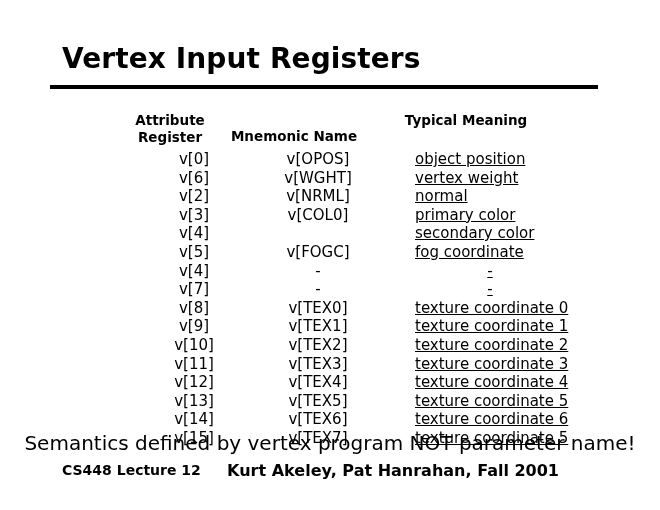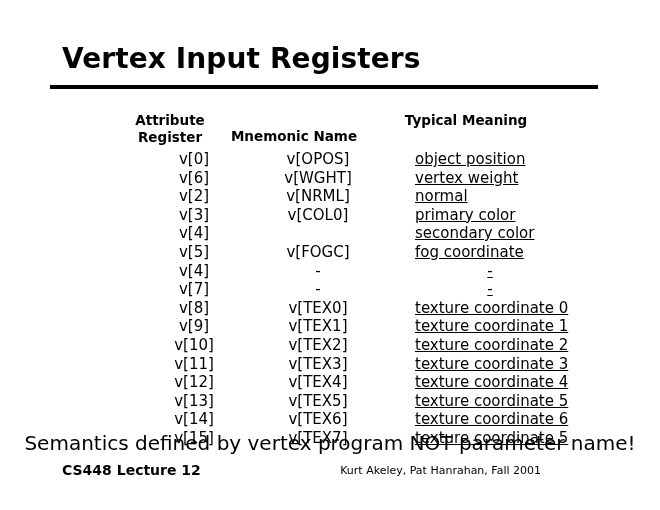--- a/index.html
+++ b/index.html
@@ -143,24 +143,24 @@
     left: 50px;
     top: 464px;
     font-size: 14px;
     font-weight: bold;
     line-height: 13px;
     white-space: nowrap;
     margin-left: 12px;
   }
   .footer-right {
     position: absolute;
-    right: 72px;
+    right: 54px;
     top: 464px;
-    font-size: 11px;
-    font-weight: normal;
+    font-size: 16px;
+    font-weight: bold;
     line-height: 13px;
     white-space: nowrap;
   }
 </style>
 </head>
 <body>
 
 <div class="slide">
 
   <div class="slide-title">Vertex Input Registers</div>

